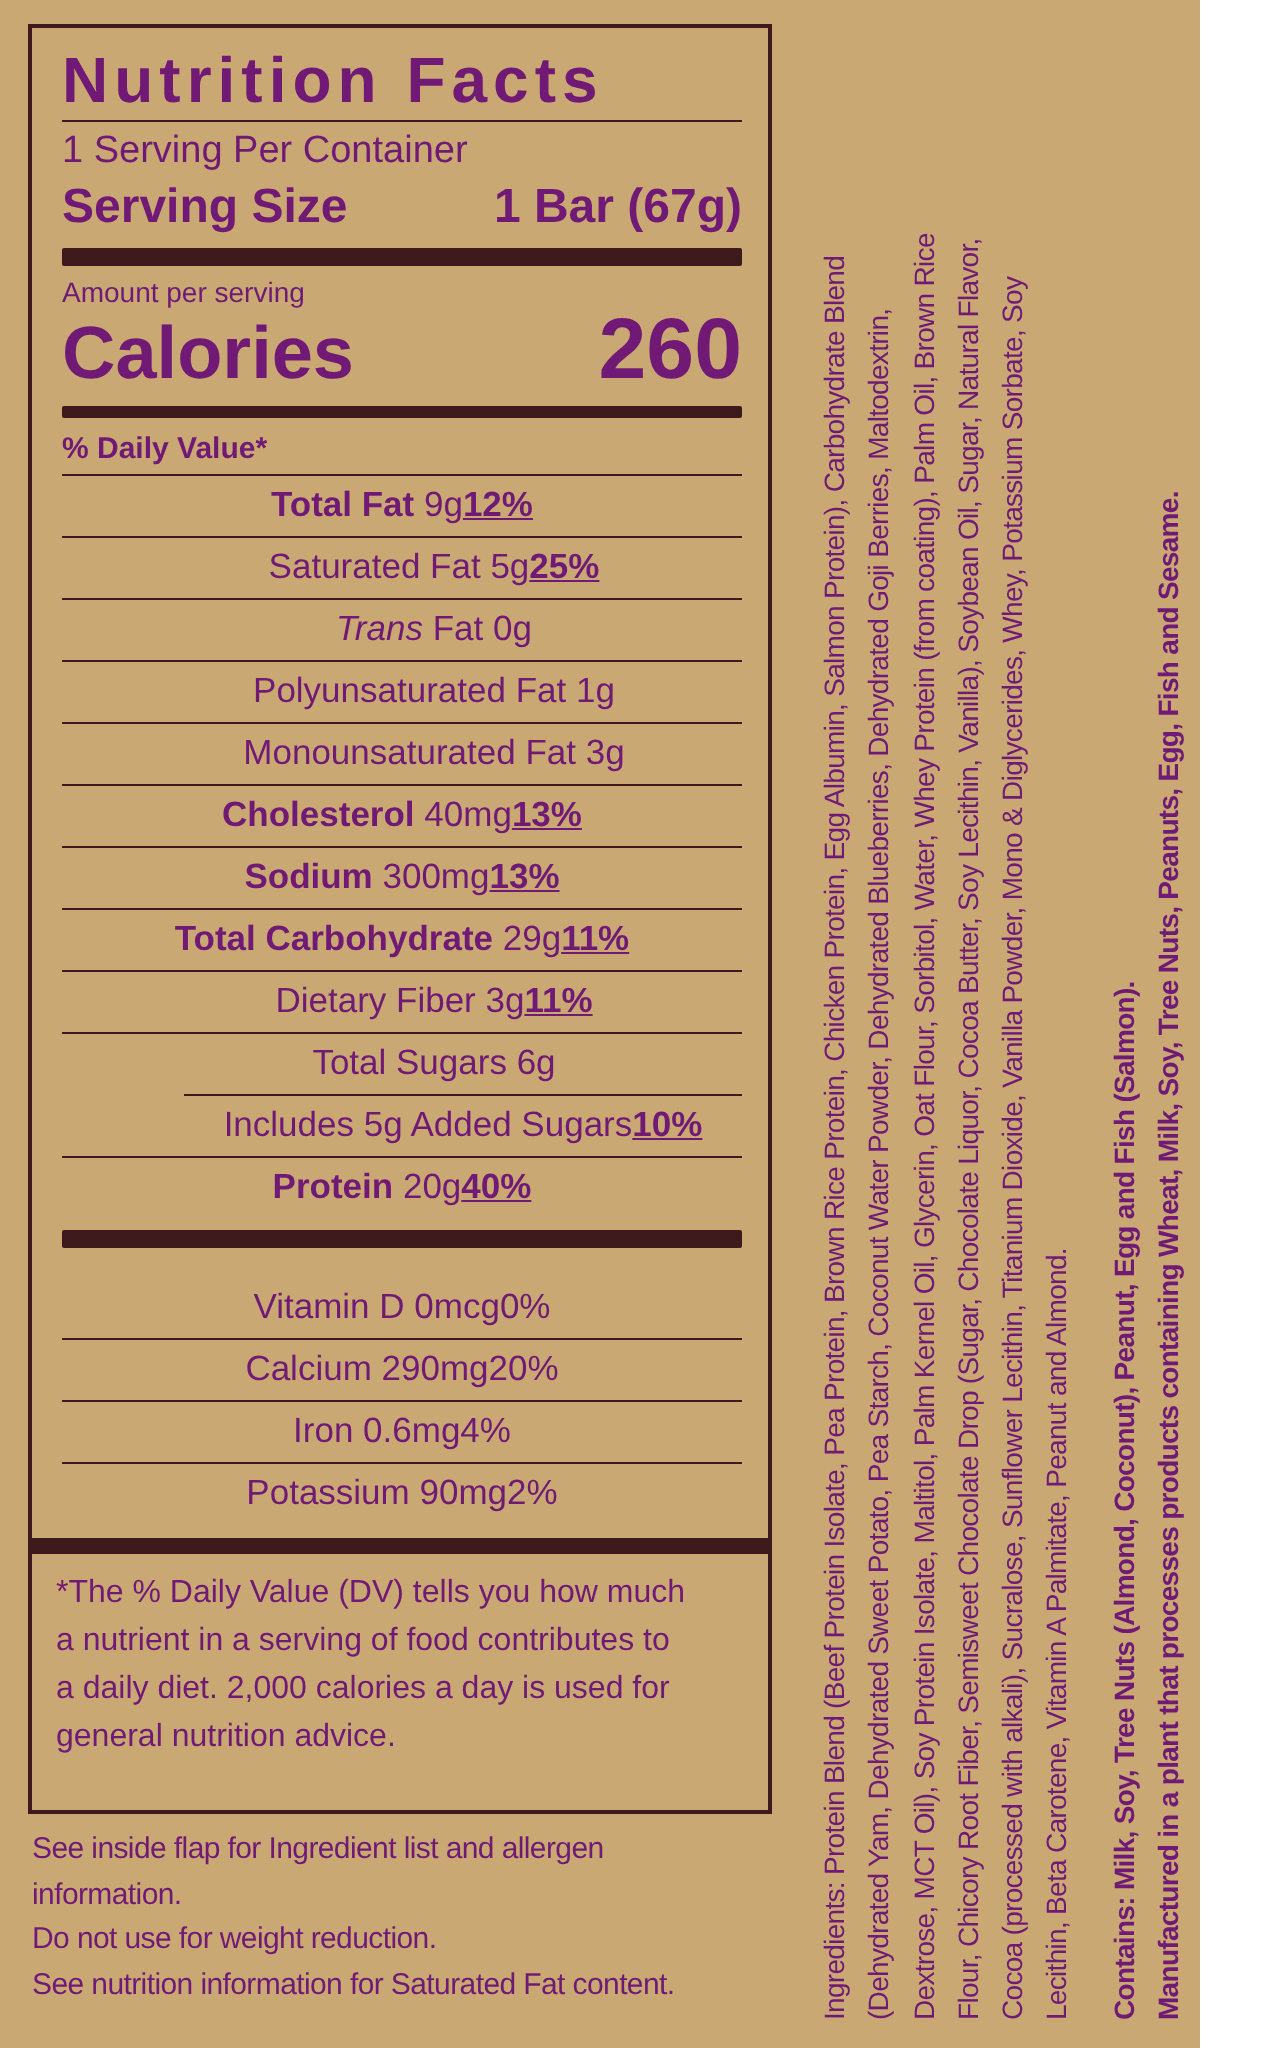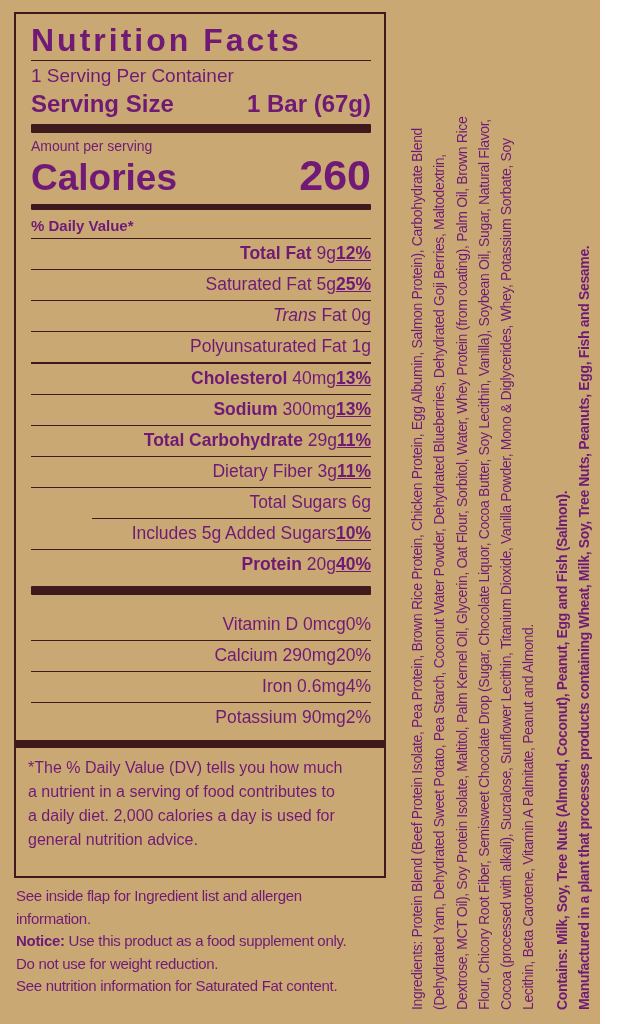--- a/index.html
+++ b/index.html
@@ -29,21 +29,21 @@
     font-size:24px;font-weight:bold;padding:2px 0 4px 0;}
   .bar{background:#3e1a1c;border-radius:1px;}
   .bar.thick{height:9px;margin:2px 0 3px 0;}
   .bar.med{height:6px;margin:2px 0 2px 0;}
   .nf-amount{font-size:14px;line-height:1.2;padding:2px 0 0 0;}
   .nf-calrow{display:flex;justify-content:space-between;align-items:baseline;
     padding:0 0 3px 0;}
   .nf-callabel{font-size:37px;font-weight:bold;line-height:1.1;}
   .nf-calvalue{font-size:43px;font-weight:bold;line-height:1.0;}
   .nf-dvhead{font-size:15px;font-weight:bold;padding:5px 0 4px 0;}
-  .nrow{display:flex;justify-content:flex-end;align-items:baseline;
+  .nrow{display:flex;justify-content:center;align-items:baseline;
     font-size:17.5px;line-height:1.2;padding:4px 0 5px 0;}
   .nrow .lbl i{font-style:italic;}
   .nrow.i1{padding-left:32px;}
   .nrow.i2{padding-left:61px;}
   .b{font-weight:bold;text-decoration:underline;}
   .micro-group{padding-top:12px;}
   
   .footnote-box{
     box-sizing:border-box;width:372px;margin-top:0;
     border:2px solid #3e1a1c;
@@ -104,20 +104,24 @@
       <div class="nrow i1">
         <span class="lbl"><b></b><i>Trans</i><span> Fat 0g</span></span>
         <span class="b"></span>
       </div>
       <div class="hr"></div>
       <div class="nrow i1">
         <span class="lbl"><b></b><i></i><span>Polyunsaturated Fat 1g</span></span>
         <span class="b"></span>
       </div>
       <div class="hr"></div>
+      <div class="nrow i1">
+        <span class="lbl"><b></b><i></i><span>Monounsaturated Fat 3g</span></span>
+        <span class="b"></span>
+      </div>
       <div class="hr"></div>
       <div class="nrow i0">
         <span class="lbl"><b>Cholesterol</b><i></i><span> 40mg</span></span>
         <span class="b">13%</span>
       </div>
       <div class="hr"></div>
       <div class="nrow i0">
         <span class="lbl"><b>Sodium</b><i></i><span> 300mg</span></span>
         <span class="b">13%</span>
       </div>
@@ -175,21 +179,20 @@
     <div class="footnote-box">
       <div class="fline">*The % Daily Value (DV) tells you how much</div>
       <div class="fline">a nutrient in a serving of food contributes to</div>
       <div class="fline">a daily diet. 2,000 calories a day is used for</div>
       <div class="fline">general nutrition advice.</div>
     </div>
 
     <div class="notes">
       <div class="nline">See inside flap for Ingredient list and allergen</div>
       <div class="nline">information.</div>
-      <div class="nline"><b>Notice:</b><span> Use this product as a food supplement only.</span></div>
       <div class="nline">Do not use for weight reduction.</div>
       <div class="nline">See nutrition information for Saturated Fat content.</div>
     </div>
 
   </div>
 
   <div class="side-panel">
     <div class="side-inner">
       <div class="ing-lines">
         <div class="iline">Ingredients: Protein Blend (Beef Protein Isolate, Pea Protein, Brown Rice Protein, Chicken Protein, Egg Albumin, Salmon Protein), Carbohydrate Blend</div>

